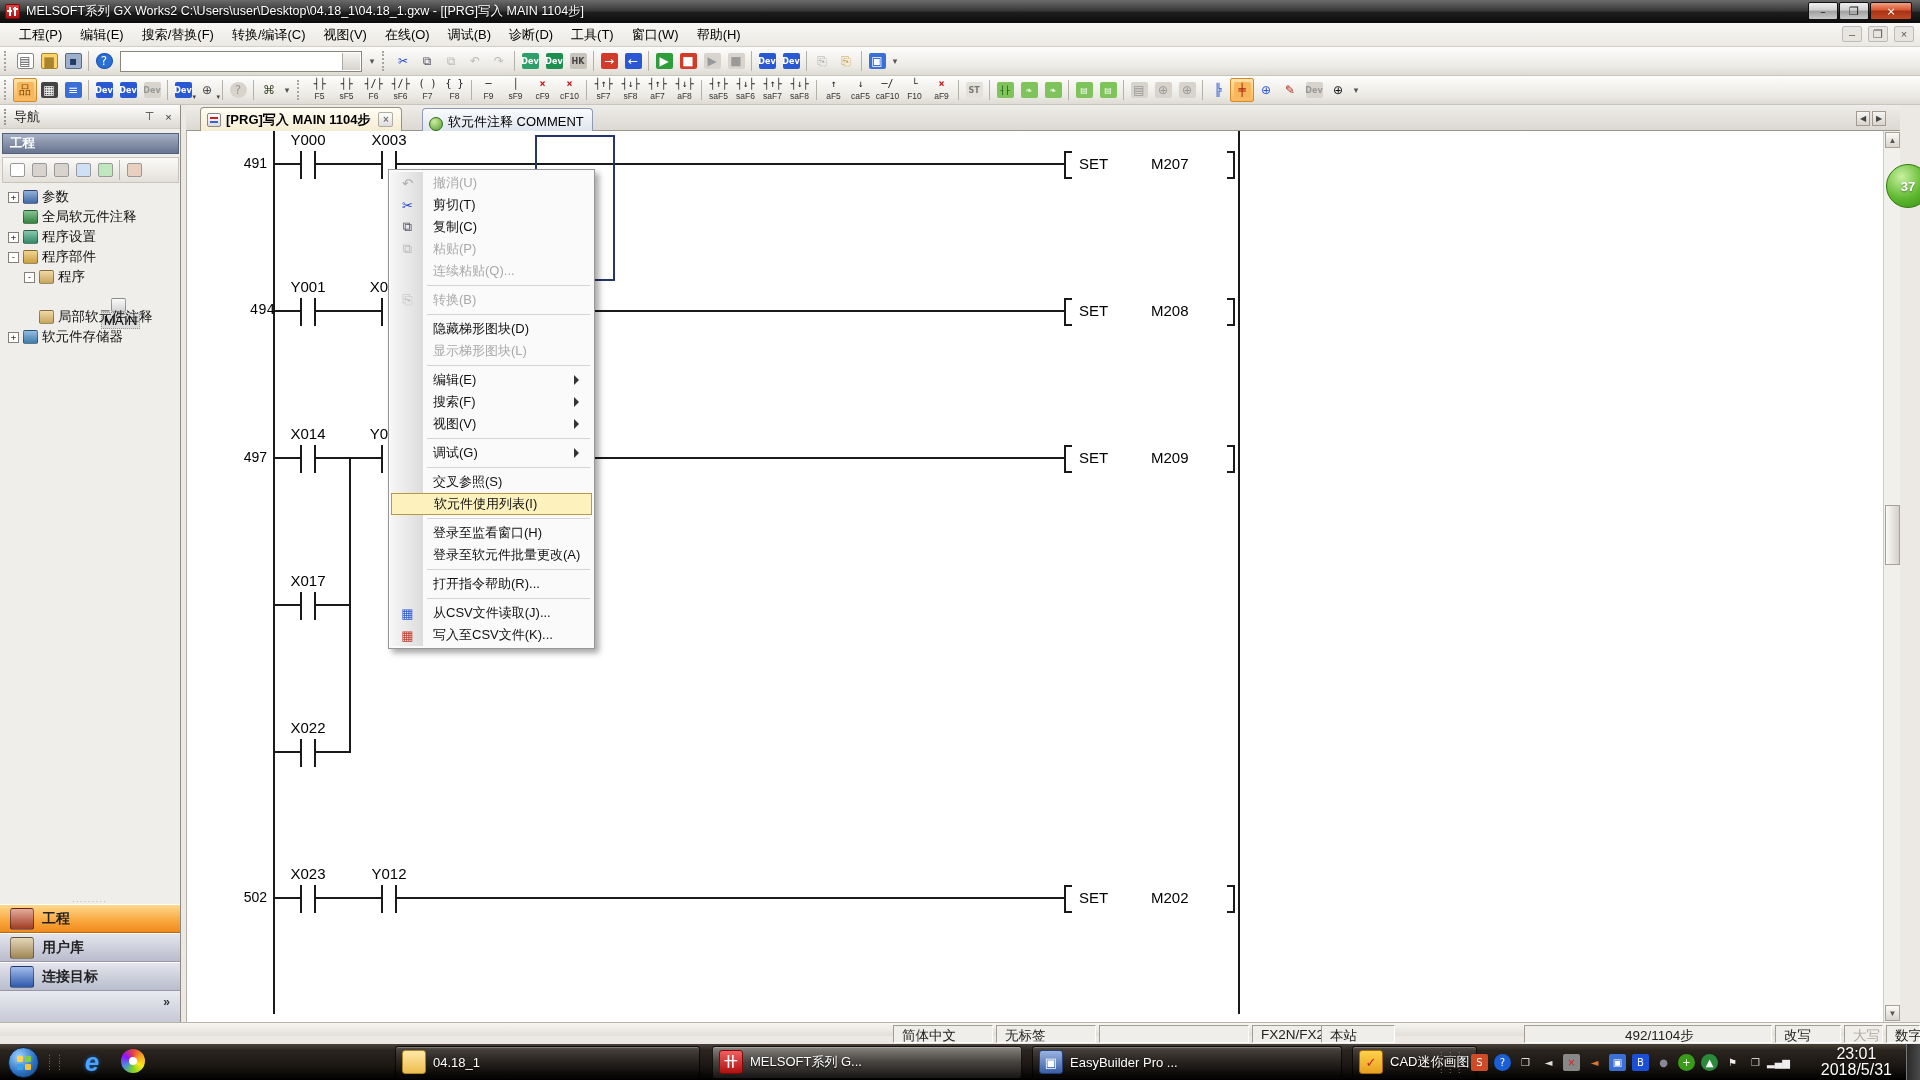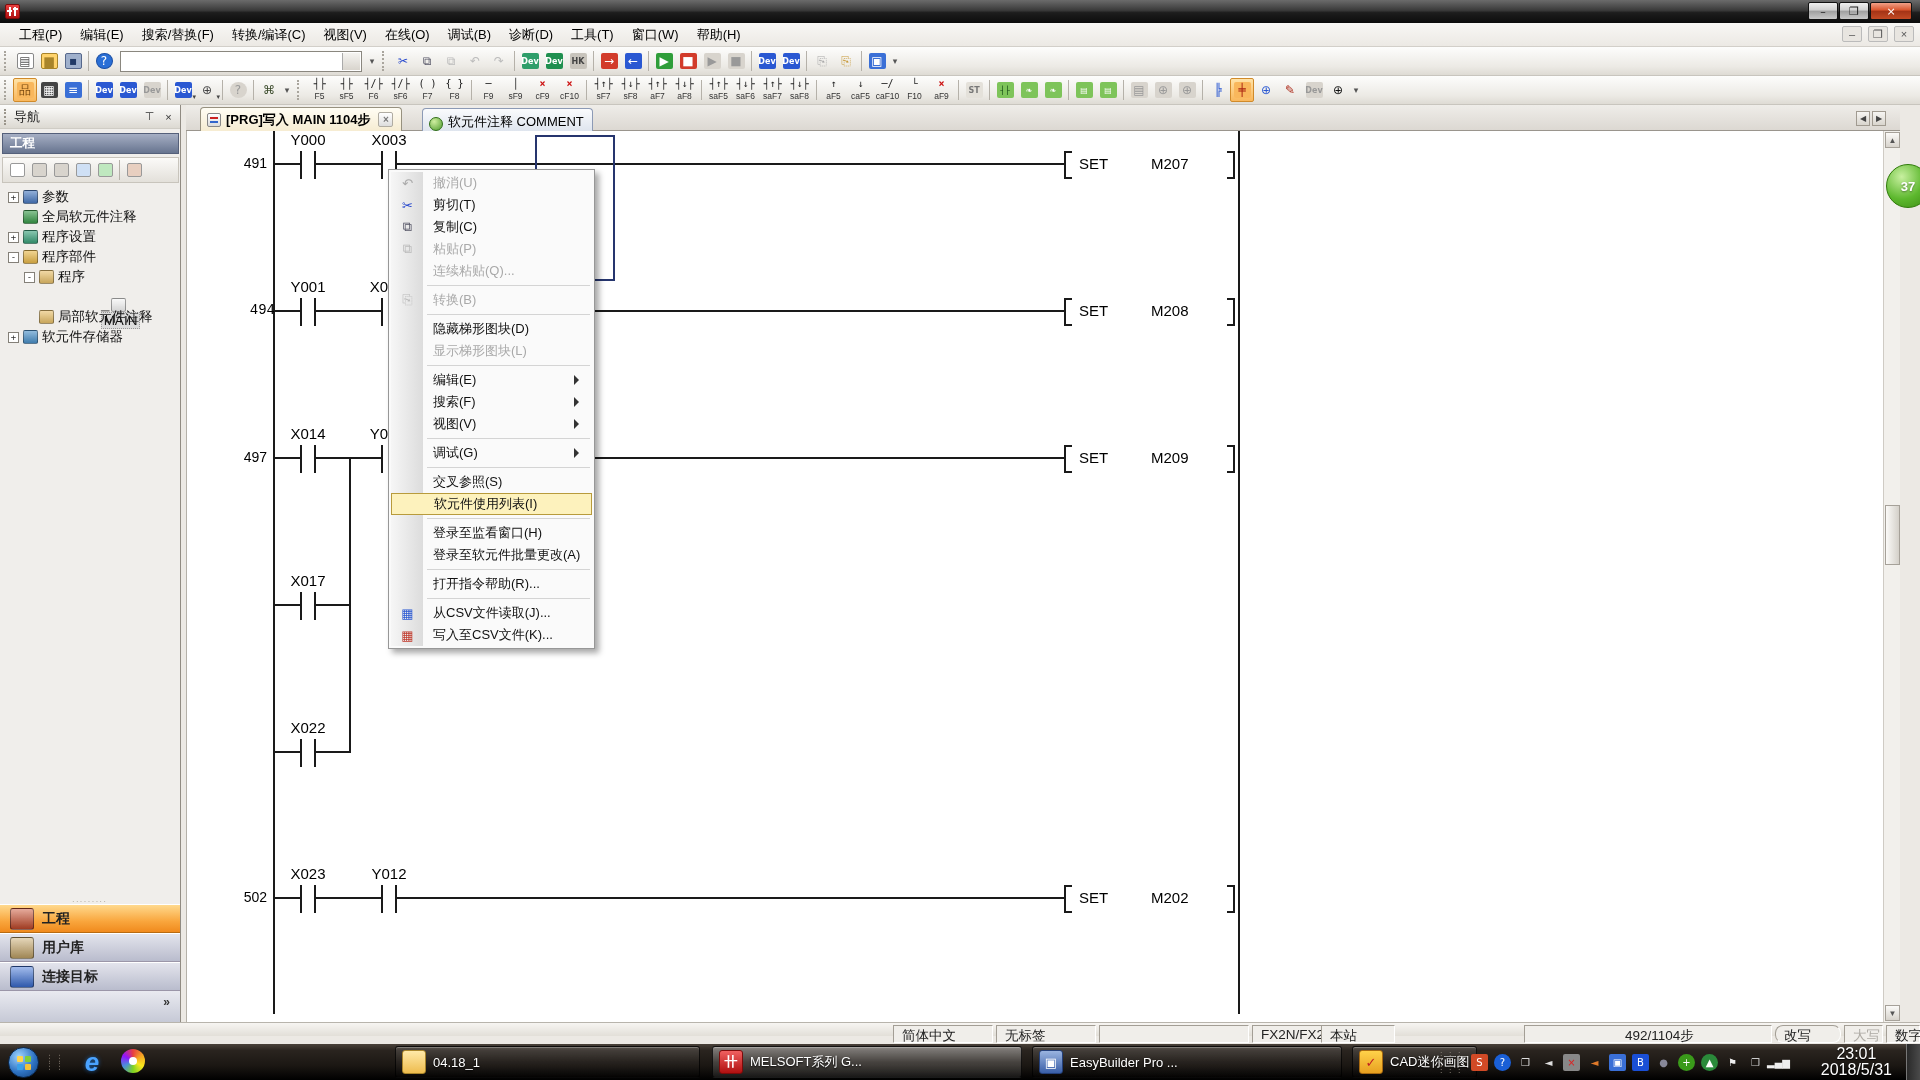--- a/index.html
+++ b/index.html
@@ -127,20 +127,21 @@
   #float-ball { position:absolute; left:1886px; top:164px; width:44px; height:44px; border-radius:50%; z-index:70;
     background:radial-gradient(circle at 35% 28%, #c8f0a0, #5db82e 55%, #3a8a12); border:1px solid #2e7a08; color:#fff; font-size:13px; font-weight:bold; display:flex; align-items:center; justify-content:center; text-shadow:0 1px 2px rgba(0,0,0,.4); }
 </style>
 </head>
 <body>
 
 <div id="screen">
 
   <div class="abs" id="titlebar">
     <div id="title-icon"></div>
+    <div id="title-text">MELSOFT系列 GX Works2 C:\Users\user\Desktop\04.18_1\04.18_1.gxw - [[PRG]写入 MAIN 1104步]</div>
     <div id="win-btns">
       <div class="win-btn">–</div>
       <div class="win-btn">❐</div>
       <div class="win-btn close">×</div>
     </div>
   </div>
 
   <div class="abs" id="menubar">
       <div class="menu-item">工程(P)</div>
       <div class="menu-item">编辑(E)</div>
@@ -702,21 +703,21 @@
       </div>
     </div>
 
   <div class="abs" id="statusbar">
       <div class="sb-field" style="left: 893px; width: 100px; padding-left: 8px;">简体中文</div>
       <div class="sb-field" style="left: 996px; width: 100px; padding-left: 8px;">无标签</div>
       <div class="sb-field" style="left: 1099px; width: 150px; padding-left: 8px;"></div>
       <div class="sb-field" style="left: 1252px; width: 96px; padding-left: 8px;">FX2N/FX2NC</div>
       <div class="sb-field" style="left: 1321px; width: 74px; padding-left: 8px;">本站</div>
       <div class="sb-field" style="left: 1524px; width: 248px; padding-left: 100px;">492/1104步</div>
-      <div class="sb-field" style="left: 1775px; width: 66px; padding-left: 8px; border-radius: 8px;">改写</div>
+      <div class="sb-field" style="left: 1775px; width: 66px; padding-left: 8px;">改写</div>
       <div class="sb-field dim" style="left: 1844px; width: 39px; padding-left: 8px;">大写</div>
       <div class="sb-field" style="left: 1886px; width: 34px; padding-left: 8px;">数字</div>
     </div>
 
   <div class="abs" id="taskbar">
     <div id="orb"></div>
     <div class="ql-sep">⋮⋮<br>⋮⋮</div>
     <div id="quick-launch" style="display:flex;">
         <div class="ql-icon" style="color: rgb(74, 163, 255); font-size: 26px; font-style: italic; font-weight: bold; text-shadow: rgb(26, 95, 168) 0px 0px 4px;">e</div>
         <div class="ql-icon" style="background: conic-gradient(rgb(232, 64, 64), rgb(245, 166, 35), rgb(248, 231, 28), rgb(126, 211, 33), rgb(74, 144, 217), rgb(144, 19, 254), rgb(232, 64, 64)); border-radius: 50%; width: 24px; height: 24px;">

